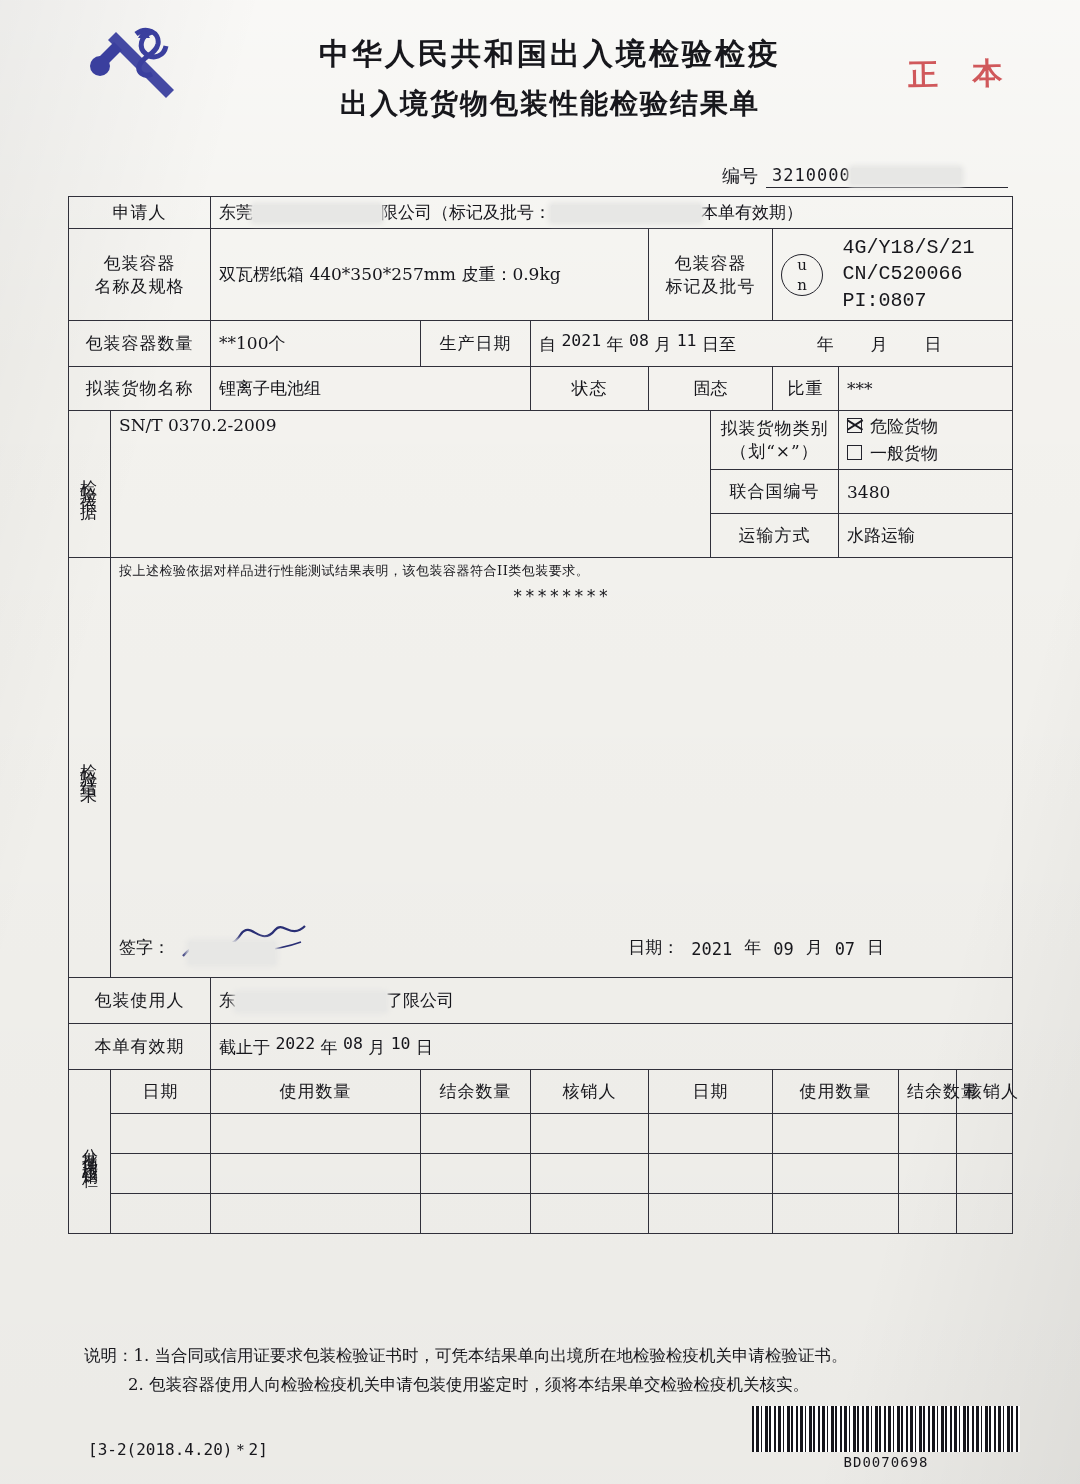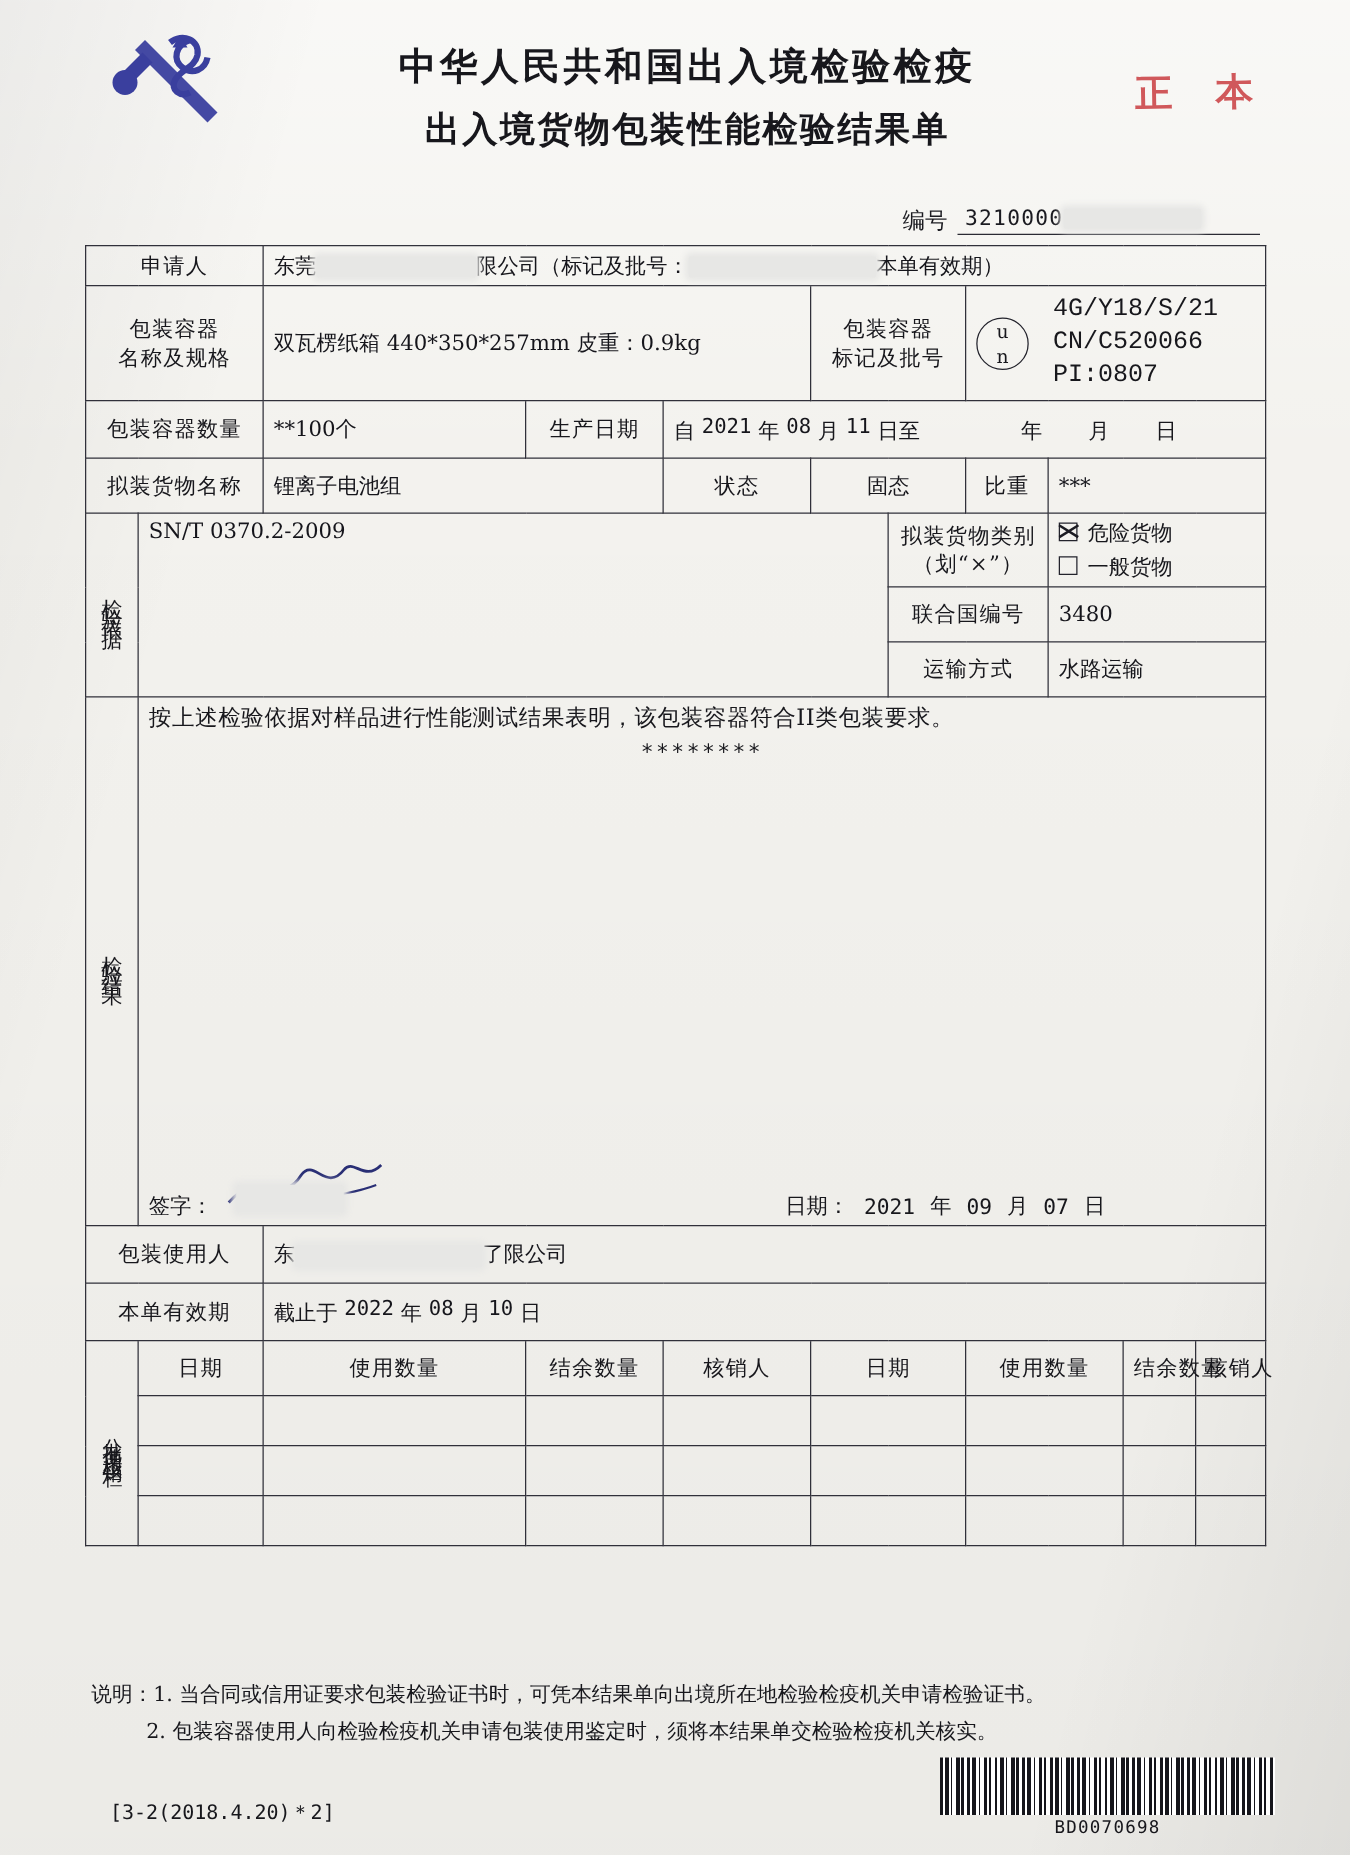--- a/index.html
+++ b/index.html
@@ -178,35 +178,35 @@
     top: 5px;
     width: 18px;
     height: 1.6px;
     background: #1b1b22;
   }
   .chk.x::before { transform: rotate(32deg); }
   .chk.x::after { transform: rotate(-32deg); }
 
   .result-note {
     font-family: "DejaVu Serif","Liberation Serif",serif;
-    font-size: 18px;
+    font-size: 13px;
     letter-spacing: .5px;
   }
   .stars {
     text-align: center;
     font-family: "DejaVu Sans Mono", monospace;
     letter-spacing: 2px;
     font-size: 17px;
     margin-top: 6px;
   }
   .sign-row {
     position: relative;
     height: 46px;
     display: flex;
-    align-items: flex-end;
+    align-items: center;
   }
   .sign-label { font-size: 17px; }
   .sign-scribble {
     position: absolute;
     left: 60px;
     bottom: 4px;
     width: 150px;
     height: 46px;
   }
   .date-inline {
@@ -219,21 +219,21 @@
   }
   .date-inline .v {
     font-family: "DejaVu Sans Mono", monospace;
     font-size: 17px;
     padding: 0 6px;
   }
   .sup { vertical-align: 4px; }
 
   .notes {
     position: absolute;
-    left: 73px;
+    left: 84px;
     top: 1342px;
     width: 950px;
     font-family: "DejaVu Serif", "Liberation Serif", serif;
     font-size: 16.5px;
     color: #17171c;
     line-height: 1.75;
   }
   .notes .n2 { margin-left: 44px; }
   .formcode {
     position: absolute;

